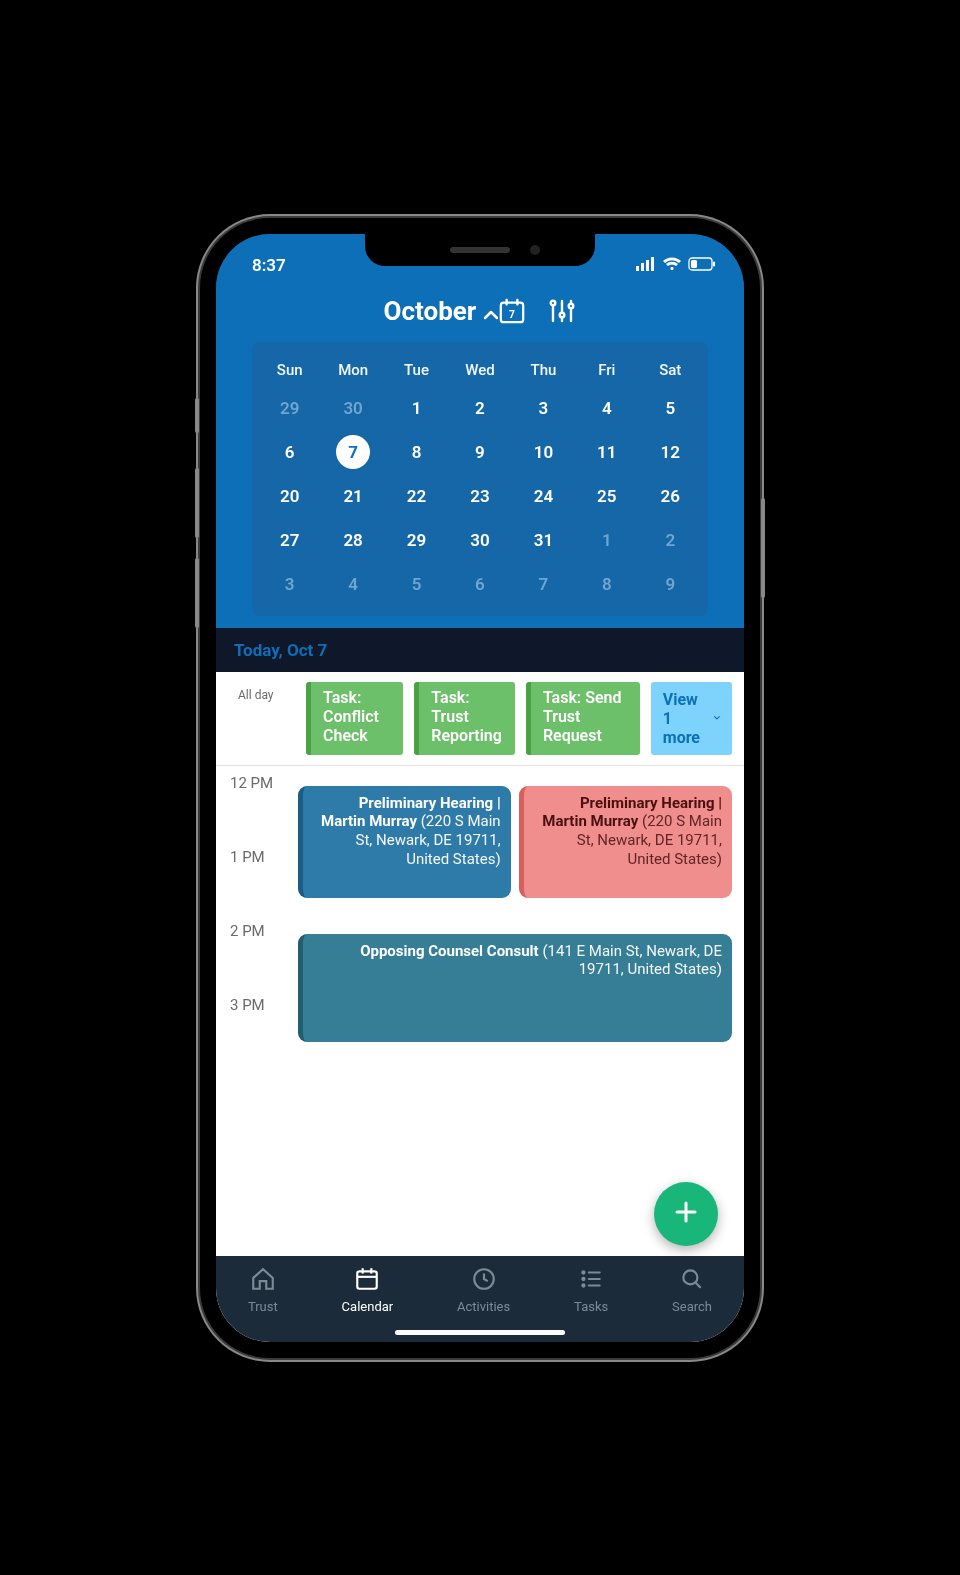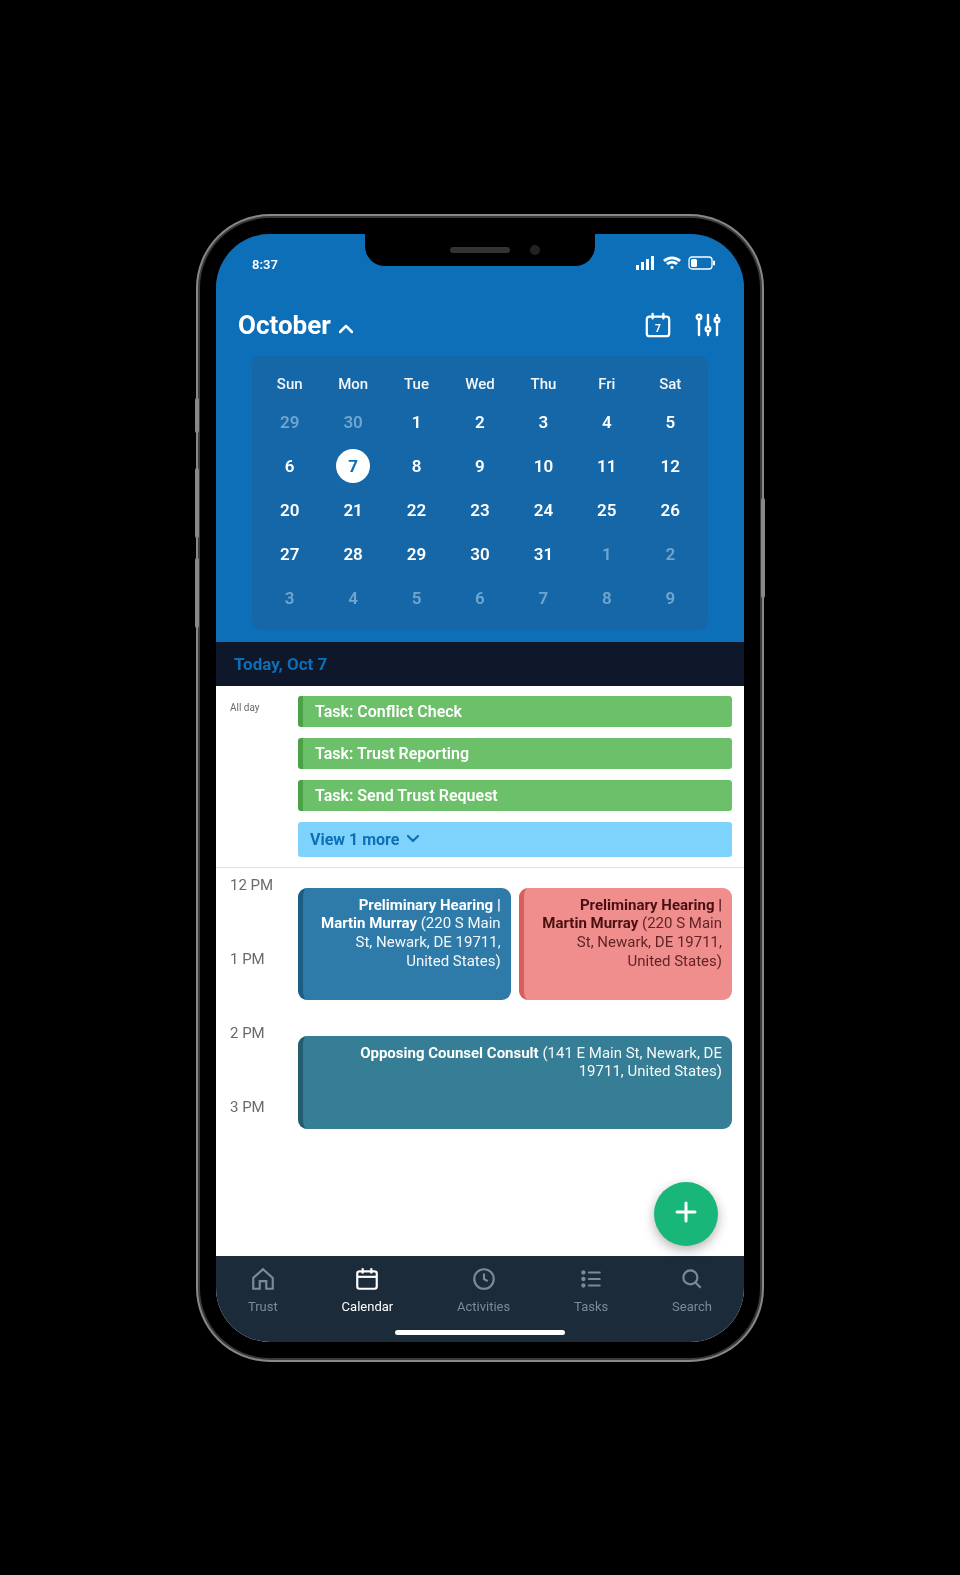--- a/index.html
+++ b/index.html
@@ -11,42 +11,42 @@
   .camera{width:10px;height:10px;background:#222;border-radius:50%;position:absolute;right:55px;}
   .home-ind{position:absolute;bottom:7px;left:50%;transform:translateX(-50%);width:170px;height:5px;background:#fff;border-radius:3px;z-index:60;}
   .side-btn{position:absolute;background:#888;border-radius:2px;}
   .side-btn.mute{left:-5px;top:180px;width:4px;height:35px;}
   .side-btn.vol1{left:-5px;top:250px;width:4px;height:70px;}
   .side-btn.vol2{left:-5px;top:340px;width:4px;height:70px;}
   .side-btn.pwr{right:-5px;top:280px;width:4px;height:100px;}
 
   
   .hdr{background:#0d6fb8;color:#fff;padding:14px 22px 0;}
-  .status-bar{display:flex;justify-content:space-between;align-items:center;height:34px;font-size:13px;font-weight:600;text-align:right;}
+  .status-bar{display:flex;justify-content:space-between;align-items:center;height:34px;font-size:17px;font-weight:600;text-align:right;}
   .status-left{padding-left:14px;}
   .status-right{display:flex;align-items:center;gap:6px;padding-right:6px;}
-  .title-row{display:flex;align-items:center;justify-content:space-between;margin-top:28px;padding-bottom:10px;}
+  .title-row{display:flex;align-items:center;justify-content:center;margin-top:14px;padding-bottom:10px;}
   .title-left{display:flex;align-items:center;gap:8px;font-size:26px;font-weight:700;}
   .title-icons{display:flex;gap:22px;align-items:center;}
   .icon-btn{width:28px;height:28px;display:flex;align-items:center;justify-content:center;}
 
   
   .cal{background:#1667a7;margin:6px 14px 0;border-radius:8px;padding:12px 6px 10px;}
   .cal-row{display:flex;}
   .cal-cell{flex:1;text-align:left;font-size:17px;color:#fff;height:44px;display:flex;align-items:center;justify-content:center;font-weight:600;}
   .cal-head .cal-cell{font-size:15px;font-weight:500;opacity:.95;height:32px;}
   .cal-cell.out{color:#6fa6cf;}
   .cal-cell .sel{background:#fff;color:#0d6fb8;width:34px;height:34px;border-radius:50%;display:flex;align-items:center;justify-content:center;font-weight:700;}
 
   
   .content{background:#fff;flex:1;overflow:hidden;}
   .today-bar{background:#0f172a;color:#0d6fb8;font-weight:700;font-size:17px;padding:12px 18px;}
   .allday{display:flex;padding:10px 12px 10px 14px;gap:10px;border-bottom:1px solid #e2e2e2;}
-  .allday-label{width:58px;font-size:10px;color:#6a6a6a;padding-top:6px;}
-  .allday-items{flex:1;display:flex;flex-direction:column;gap:11px;}
+  .allday-label{width:58px;font-size:12px;color:#6a6a6a;padding-top:6px;margin-left:8px;}
+  .allday-items{flex:1;display:flex;flex-direction:row;gap:11px;}
   .task-pill{background:#6cc069;border-left:5px solid #4aa146;color:#fff;font-weight:600;font-size:16px;padding:6px 12px;border-radius:3px;}
   .view-more{background:#7dd3fc;color:#0d6fb8;font-weight:700;font-size:16px;padding:8px 12px;border-radius:3px;display:flex;align-items:center;gap:8px;}
 
   .timeline{position:relative;padding:8px 12px 0 14px;}
   .time-row{display:flex;align-items:flex-start;height:74px;position:relative;}
   .time-label{width:58px;font-size:15px;color:#6a6a6a;}
   .grid-area{position:absolute;left:82px;right:12px;top:8px;bottom:0;}
   .event{position:absolute;border-radius:9px;padding:8px 10px;font-size:15px;line-height:1.25;overflow:hidden;text-align:right;}
   .event.blue{background:#2e7aa8;border-left:5px solid #1b5d84;color:#fff;}
   .event.red{background:#f08d8d;border-left:5px solid #d95e5e;color:#5a2020;}
@@ -237,21 +237,21 @@
               <div class="time-row">
                 <div class="time-label">2 PM</div>
               </div>
               <div class="time-row">
                 <div class="time-label">3 PM</div>
               </div>
             </div>
           <div class="grid-area" id="grid-area">
               <div class="event blue" style="top: 12px; left: 0px; width: 49%; height: 112px;"><span class="t">Preliminary Hearing | Martin Murray</span> <span class="loc">(220 S Main St, Newark, DE 19711, United States)</span></div>
               <div class="event red" style="top: 12px; left: 51%; width: 49%; height: 112px;"><span class="t">Preliminary Hearing | Martin Murray</span> <span class="loc">(220 S Main St, Newark, DE 19711, United States)</span></div>
-              <div class="event teal" style="top: 160px; left: 0px; width: 100%; height: 93px; padding-left: 47px;"><span class="t">Opposing Counsel Consult</span> <span class="loc">(141 E Main St, Newark, DE 19711, United States)</span></div>
+              <div class="event teal" style="top: 160px; left: 0px; width: 100%; height: 108px; padding-left: 47px;"><span class="t">Opposing Counsel Consult</span> <span class="loc">(141 E Main St, Newark, DE 19711, United States)</span></div>
             </div>
         </div>
 
         <div class="fab">
           <span>
             <svg width="30" height="30" viewBox="0 0 30 30">
                 <line x1="15" y1="6" x2="15" y2="24" stroke="#fff" stroke-width="3" stroke-linecap="round"></line>
                 <line x1="6" y1="15" x2="24" y2="15" stroke="#fff" stroke-width="3" stroke-linecap="round"></line>
               </svg>
           </span>

